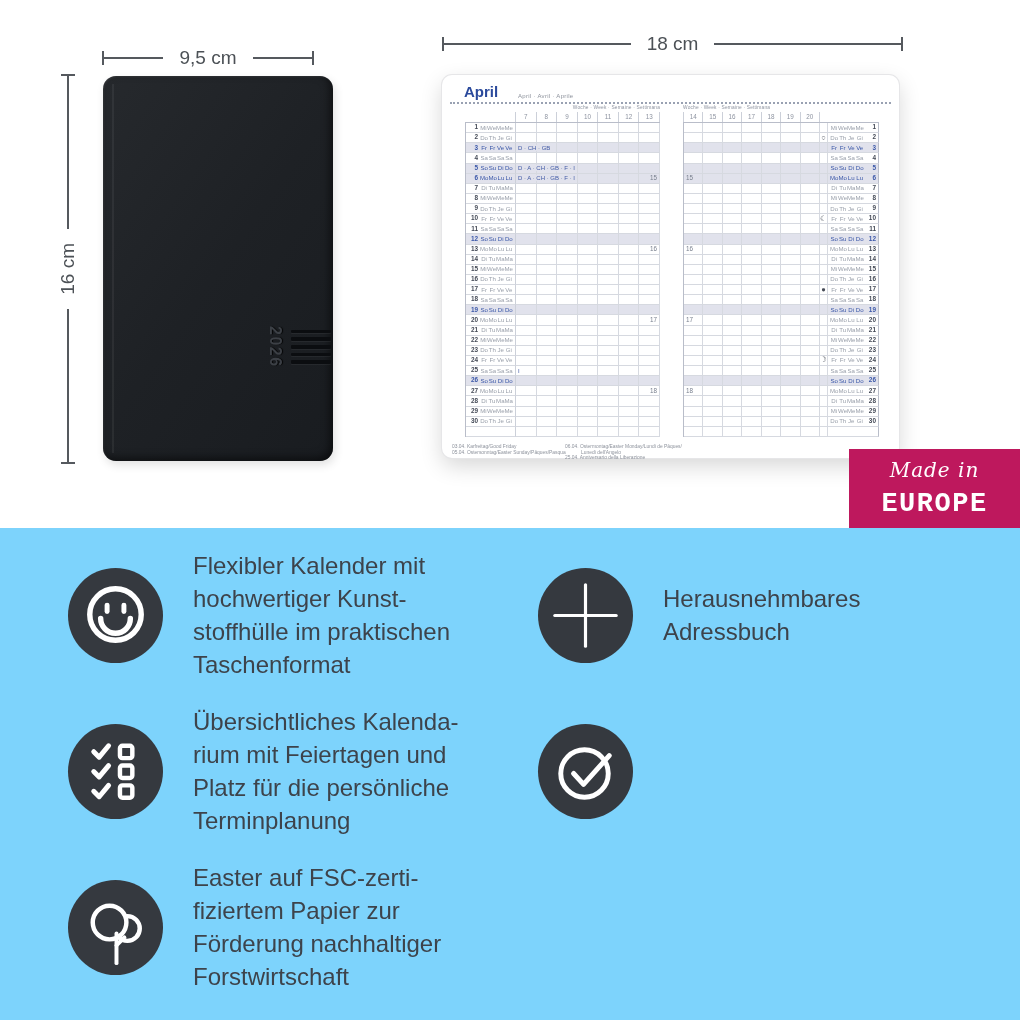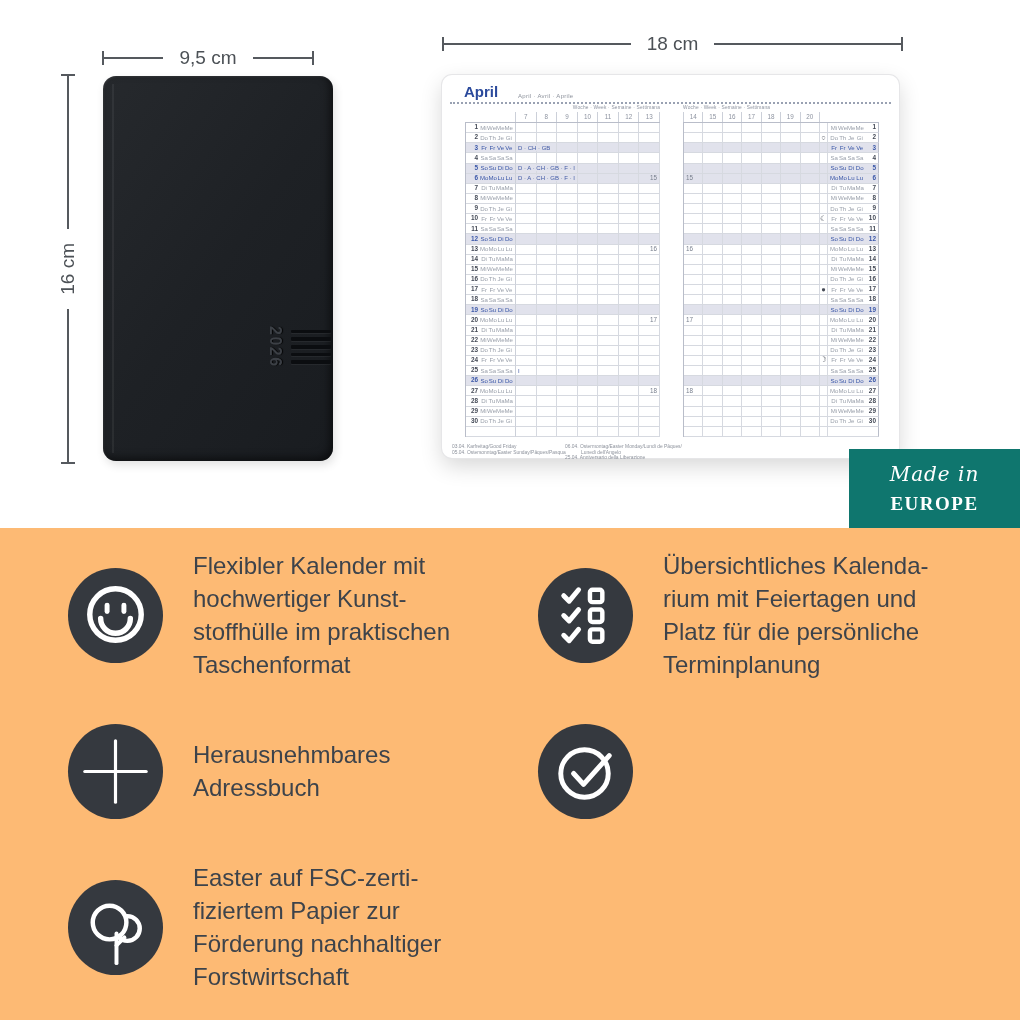--- a/index.html
+++ b/index.html
@@ -62,27 +62,27 @@
   .wkn{position:absolute;top:50%;transform:translateY(-50%);font-size:6.3px;color:#777e8c;z-index:2;line-height:1;}
   .wkn.r{right:2px;}
   .wkn.l{left:2px;}
   .moon{position:absolute;left:50%;top:50%;transform:translate(-50%,-50%);font-size:7.5px;color:#474c57;z-index:2;line-height:1;}
   .fn{position:absolute;font-size:4.9px;line-height:5.6px;color:#8d929c;display:flex;flex-direction:column;}
   .fn.f1{left:10px;top:369px;}
   .fn.f2{left:123px;top:369px;}
   .fn .ind{margin-left:16px;}
 
   
-  .badge{position:absolute;left:849px;top:449px;width:171px;height:79px;background:#0f766e;color:#fff;
+  .badge{position:absolute;left:849px;top:449px;width:171px;height:79px;background:#be185d;color:#fff;
     display:flex;flex-direction:column;align-items:center;justify-content:center;}
   .made{font-family:"DejaVu Serif",serif;font-style:italic;font-size:20px;letter-spacing:1px;}
-  .europe{font-size:19px;font-weight:bold;letter-spacing:1.5px;margin-top:7px;font-family:Liberation Serif, serif;}
+  .europe{font-size:27px;font-weight:bold;letter-spacing:1.5px;margin-top:7px;font-family:Liberation Mono, monospace;}
 
   
-  .features{position:absolute;left:0;top:528px;width:1020px;height:492px;background:#fdba74;
+  .features{position:absolute;left:0;top:528px;width:1020px;height:492px;background:#7dd3fc;
     padding:9px 0 0 68px;box-sizing:border-box;display:grid;grid-template-columns:470px 1fr;grid-auto-rows:156px;}
   .feat{display:flex;align-items:center;gap:30px;}
   .ficon{width:95px;height:95px;border-radius:50%;background:#35393f;flex:0 0 auto;}
   .ftext{font-size:24px;line-height:33px;color:#3d434b;white-space:pre-line;}
   svg{display:block;}
 </style>
 </head>
 <body>
 
 <div class="stage">
@@ -1227,20 +1227,31 @@
           <circle cx="48" cy="47" r="26" stroke-width="5.5"></circle>
           <line x1="39.5" y1="37.5" x2="39.5" y2="44" stroke-width="5"></line>
           <line x1="56.5" y1="37.5" x2="56.5" y2="44" stroke-width="5"></line>
           <path d="M33 51 a15 15 0 0 0 30 0" stroke-width="5.5"></path>
         </svg>
       </div>
       <div class="ftext">Flexibler Kalender mit
 hochwertiger Kunst-
 stoffhülle im praktischen
 Taschenformat</div>
+    </div>
+
+    <div class="feat">
+      <div class="ficon">
+        <svg viewBox="0 0 96 96" width="95" height="95" fill="none" stroke="#ffffff" stroke-linecap="round">
+          <line x1="48" y1="17" x2="48" y2="79" stroke-width="3.2"></line>
+          <line x1="17" y1="48" x2="79" y2="48" stroke-width="3.2"></line>
+        </svg>
+      </div>
+      <div class="ftext">Herausnehmbares
+Adressbuch</div>
     </div>
 
     <div class="feat">
       <div class="ficon">
         <svg viewBox="0 0 96 96" width="95" height="95" fill="none" stroke="#ffffff" stroke-linecap="round" stroke-linejoin="round">
           <path d="M26 28 l5.5 5.5 L41 22" stroke-width="5"></path>
           <rect x="52.5" y="22" width="12.5" height="12.5" rx="2.5" stroke-width="4.5"></rect>
           <path d="M26 48 l5.5 5.5 L41 42" stroke-width="5"></path>
           <rect x="52.5" y="42" width="12.5" height="12.5" rx="2.5" stroke-width="4.5"></rect>
           <path d="M26 68 l5.5 5.5 L41 62" stroke-width="5"></path>
@@ -1248,31 +1259,20 @@
         </svg>
       </div>
       <div class="ftext">Übersichtliches Kalenda-
 rium mit Feiertagen und
 Platz für die persönliche
 Terminplanung</div>
     </div>
 
     <div class="feat">
       <div class="ficon">
-        <svg viewBox="0 0 96 96" width="95" height="95" fill="none" stroke="#ffffff" stroke-linecap="round">
-          <line x1="48" y1="17" x2="48" y2="79" stroke-width="3.2"></line>
-          <line x1="17" y1="48" x2="79" y2="48" stroke-width="3.2"></line>
-        </svg>
-      </div>
-      <div class="ftext">Herausnehmbares
-Adressbuch</div>
-    </div>
-
-    <div class="feat">
-      <div class="ficon">
         <svg viewBox="0 0 96 96" width="95" height="95" fill="none" stroke="#ffffff" stroke-linecap="round" stroke-linejoin="round">
           <circle cx="47" cy="50" r="24" stroke-width="5"></circle>
           <path d="M36 50 l10 11 L72 32" stroke-width="5"></path>
         </svg>
       </div>
     </div>
 
 
     <div class="feat">
       <div class="ficon">

